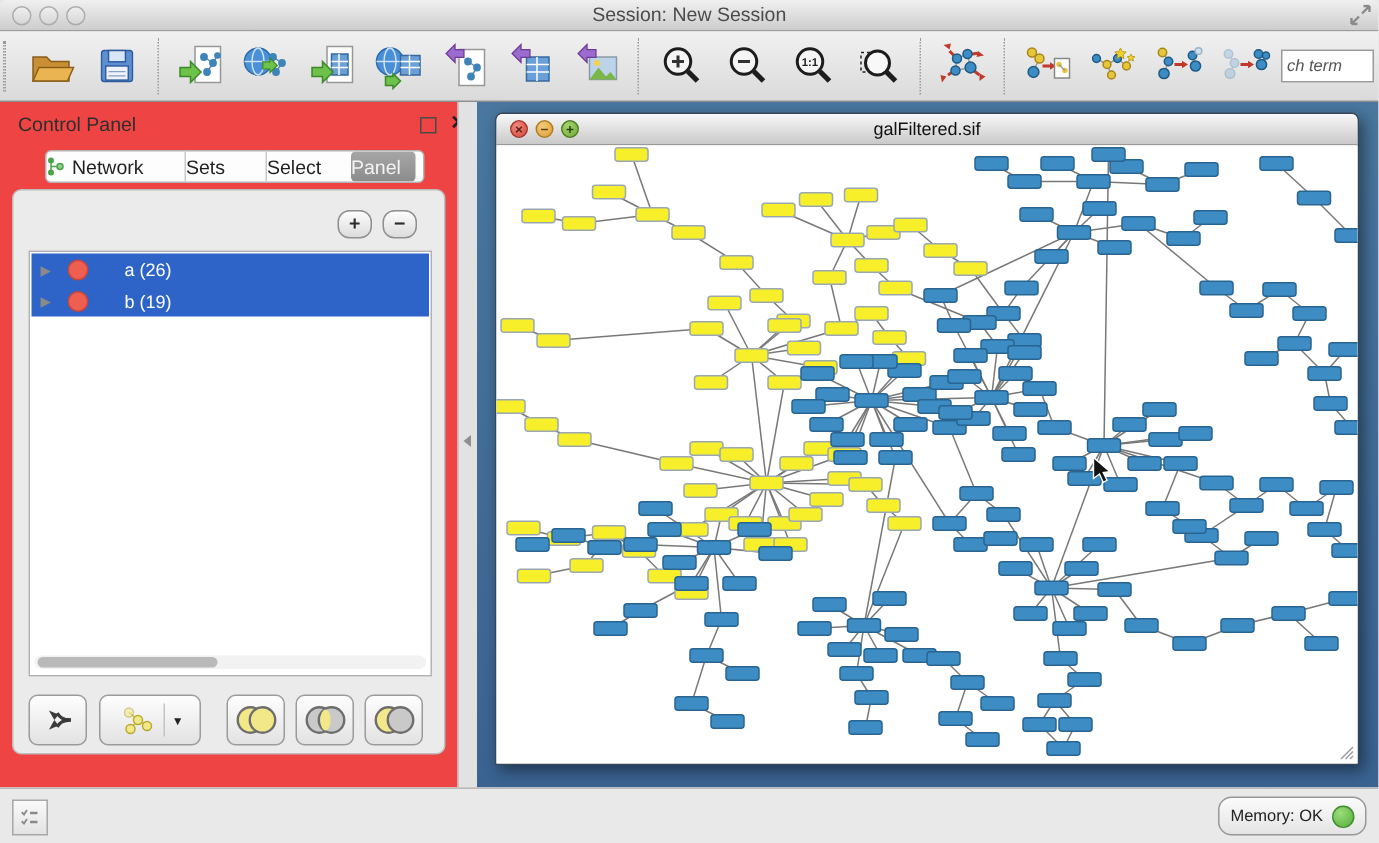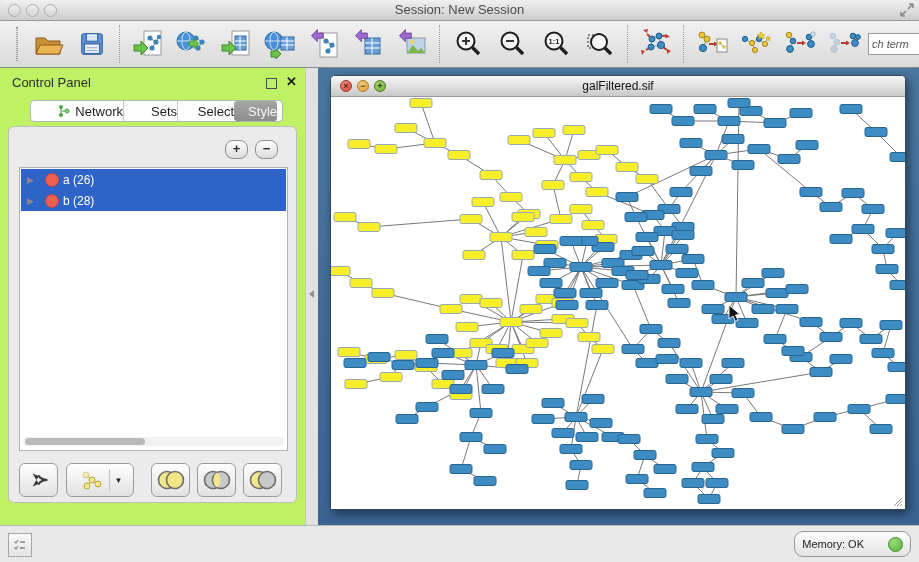--- a/index.html
+++ b/index.html
@@ -14,56 +14,56 @@
     border-bottom:1px solid #9c9c9c;border-radius:5px 5px 0 0;box-sizing:border-box;}
   .traffic{top:4px;width:11px;height:11px;border-radius:50%;
     border:1px solid #acacac;background:linear-gradient(#efefef,#d6d6d6);}
   .t1{left:8px}.t2{left:26px}.t3{left:44px}
   .title-text{width:100%;text-align:center;line-height:20px;font-size:13px;color:#4b4b4b;}
   .fs-icon{right:5px;top:3px;width:14px;height:14px;}
 
   
   .toolbar{left:0;top:21px;width:919px;height:47px;box-sizing:border-box;
     background:linear-gradient(#f1f1f1,#dadada);border-bottom:1px solid #8d8d8d;
-    display:flex;align-items:center;padding:0 4px 0 16px;}
+    display:flex;align-items:center;padding:0 4px 0 2px;}
   .tb-handle{width:4px;height:34px;border-left:1px dotted #9a9a9a;border-right:1px dotted #9a9a9a;margin:0 8px 0 0;}
   .tb-btn{width:44px;height:42px;display:flex;align-items:center;justify-content:center;flex:0 0 auto;}
   .tb-btn svg{display:block;}
   .tb-sep{width:1px;height:38px;border-left:1px dotted #9a9a9a;margin:0 5px;flex:0 0 auto;}
   .search-box{width:54px;height:20px;border:1px solid #9a9a9a;background:#fff;
     font-style:italic;font-size:11px;color:#555;padding:0 3px;margin-left:2px;
     font-family:"Liberation Sans",sans-serif;}
 
   
-  .control-panel{left:0;top:68px;width:305px;height:457px;background:#bef264;}
+  .control-panel{left:0;top:68px;width:305px;height:457px;background:#ef4444;padding-left:14px;}
   .cp-title{left:12px;top:7px;font-size:13px;color:#2e2e2e;}
   .cp-float{right:28px;top:10px;width:9px;height:9px;border:1.5px solid #4a4a4a;background:transparent;}
   .cp-close{right:8px;top:6px;font-size:13px;font-weight:bold;color:#1d1d1d;}
   .cp-tabs{left:30px;top:32px;width:253px;height:22px;background:#fdfdfd;
     border:1px solid #b4b4b4;border-radius:4px;display:flex;box-sizing:border-box;overflow:hidden;}
-  .cp-tab{display:flex;align-items:center;justify-content:flex-end;font-size:13px;color:#1f1f1f;
+  .cp-tab{display:flex;align-items:center;justify-content:flex-start;font-size:13px;color:#1f1f1f;
     height:100%;box-sizing:border-box;}
   .tab-network{width:92px;gap:5px;}
   .tab-style{width:54px;border-left:1px solid #c9c9c9;}
   .tab-select{width:57px;border-left:1px solid #c9c9c9;}
   .tab-sets{width:43px;background:linear-gradient(#a6a6a6,#8c8c8c);color:#f4f4f4;border-radius:3px;}
   .cp-body{left:8px;top:58px;width:289px;height:377px;background:#ebebeb;
     border:1px solid #bcbcbc;border-radius:6px;box-sizing:border-box;}
   .round-btn{top:13px;width:21px;height:17px;border:1px solid #8f8f8f;border-radius:8px;
     background:linear-gradient(#fdfdfd,#dcdcdc);text-align:center;line-height:15px;
     font-size:13px;font-weight:bold;color:#2b2b2b;}
   .btn-plus{right:48px;}
   .btn-minus{right:18px;}
   .sets-list{left:10px;top:40px;width:269px;height:284px;background:#fff;
     border:1px solid #b2b2b2;box-sizing:border-box;}
   .set-row{left:1px;width:265px;height:21px;display:flex;align-items:center;}
   .set-row.selected{background:#2e64c8;}
   .row-tri{width:10px;margin-left:6px;font-size:9px;color:#8a8a8a;}
   .row-dot{width:12px;height:12px;border-radius:50%;background:#ee5f52;border:1px solid #c7453c;margin-left:8px;}
-  .row-label{margin-left:4px;font-size:12px;color:#fff;}
+  .row-label{margin-left:24px;font-size:12px;color:#fff;}
   .h-scroll{left:3px;bottom:4px;width:261px;height:9px;background:#f2f2f2;border-radius:5px;}
   .h-thumb{left:2px;top:1px;width:120px;height:7px;background:#b9b9b9;border-radius:4px;}
   .ops-btn{top:336px;height:34px;border:1px solid #9b9b9b;border-radius:6px;
     background:linear-gradient(#fefefe,#e2e2e2);display:flex;align-items:center;justify-content:center;box-sizing:border-box;}
   .ops1{left:10px;width:39px;}
   .ops2{left:57px;width:68px;gap:2px;}
   .ops2 .dd-sep{width:1px;height:22px;background:#c4c4c4;margin:0 3px;}
   .ops2 .dd-arrow{font-size:8px;color:#222;}
   .ops3{left:142px;width:39px;}
   .ops4{left:188px;width:39px;}
@@ -95,21 +95,21 @@
   .node-yellow{fill:#f7ef2a;stroke:#9aa9b1;stroke-width:1;}
   .node-blue{fill:#3d8dc4;stroke:#28648f;stroke-width:1;}
 
   
   .statusbar{left:0;top:525px;width:919px;height:37px;background:#e9e9e9;
     border-top:1px solid #b9b9b9;box-sizing:border-box;}
   .task-btn{left:8px;top:7px;width:22px;height:22px;border:1px solid #a8a8a8;
     background:linear-gradient(#fafafa,#e3e3e3);display:flex;align-items:center;justify-content:center;}
   .memory-btn{right:8px;top:5px;height:24px;border:1px solid #989898;border-radius:9px;
     background:linear-gradient(#fbfbfb,#e4e4e4);display:flex;align-items:center;
-    padding:0 7px;gap:24px;font-size:11px;color:#222;}
+    padding:0 7px;gap:6px;font-size:11px;color:#222;}
   .mem-dot{width:13px;height:13px;border-radius:50%;
     background:radial-gradient(circle at 35% 30%,#9ade7c,#57ad3a);border:1px solid #3f8f2f;}
 </style>
 </head>
 <body>
 
 <div class="abs titlebar">
   <div class="abs traffic t1"></div>
   <div class="abs traffic t2"></div>
   <div class="abs traffic t3"></div>
@@ -379,38 +379,38 @@
       </svg>
       <span>Network</span>
     </div>
     <div class="cp-tab tab-style">
       <span>Sets</span>
     </div>
     <div class="cp-tab tab-select">
       <span>Select</span>
     </div>
     <div class="cp-tab tab-sets">
-      <span>Style</span>
+      <span>Panel</span>
     </div>
   </div>
 
   <div class="abs cp-body">
     <div class="abs round-btn btn-plus">+</div>
     <div class="abs round-btn btn-minus">−</div>
 
     <div class="abs sets-list">
       <div class="abs set-row selected" style="top:1px;">
         <span class="row-tri">▶</span>
         <span class="row-dot"></span>
         <span class="row-label">a (26)</span>
       </div>
       <div class="abs set-row selected" style="top:22px;">
         <span class="row-tri">▶</span>
         <span class="row-dot"></span>
-        <span class="row-label">b (28)</span>
+        <span class="row-label">b (19)</span>
       </div>
       <div class="abs h-scroll">
         <div class="abs h-thumb"></div>
       </div>
     </div>
 
     <div class="abs ops-btn ops1">
       <svg width="22" height="22" viewBox="0 0 24 24">
         <path d="M21 12c-6 0-8-2-10-5" stroke="#3a3a3a" stroke-width="2.4" fill="none"></path>
         <path d="M21 12c-6 0-8 2-10 5" stroke="#3a3a3a" stroke-width="2.4" fill="none"></path>

